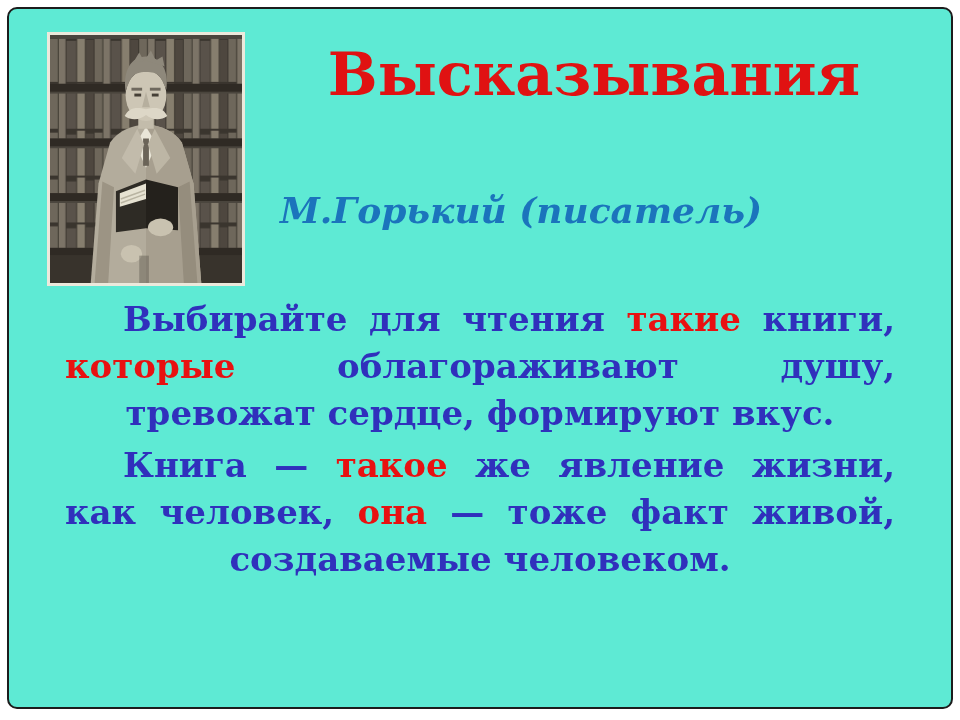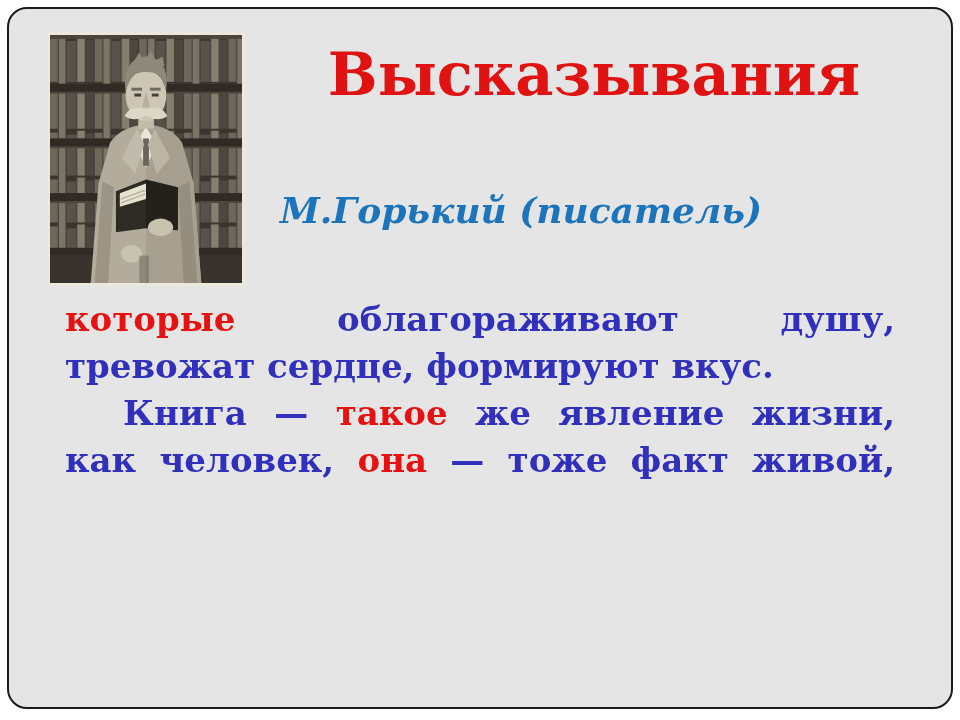--- a/index.html
+++ b/index.html
@@ -2,45 +2,45 @@
 <html><head>
 <meta charset="utf-8">
 <style>
   html,body{margin:0;padding:0;background:#ffffff;}
   .stage{
     position:relative;width:960px;height:720px;background:#ffffff;overflow:hidden;
     font-family:"DejaVu Serif","Liberation Serif",serif;
   }
   .slide{
     position:absolute;left:7px;top:7px;right:7px;bottom:11px;
-    background:#e5e5e5;border:2px solid #1c1c1c;border-radius:20px;
+    background:#5eead4;border:2px solid #1c1c1c;border-radius:10px;
   }
   .portrait{
     position:absolute;left:38px;top:23px;width:192px;height:248px;
     border:3px solid #ECE9DC;background:#575147;overflow:hidden;
   }
   .portrait svg{display:block;width:100%;height:100%;}
   .title{
     position:absolute;left:252px;top:34px;right:24px;margin:0;
     text-align:center;font-size:59px;line-height:64px;font-weight:bold;
     color:#E01212;letter-spacing:0px;white-space:nowrap;
   }
   .subtitle{
     position:absolute;left:252px;top:180px;width:520px;
     text-align:center;font-size:36px;font-weight:bold;font-style:italic;
     color:#1B74BC;white-space:nowrap;
   }
   .body{
     position:absolute;left:56px;right:56px;top:287px;
     font-size:34px;line-height:47px;font-weight:bold;color:#3030BC;
   }
-  .line{display:block;}
+  .line{display:block;text-align:center;}
   .line.justify{text-align:justify;text-align-last:justify;}
   .line.indent{padding-left:58px;}
-  .para2{}
+  .para2{margin-top:5px;}
   .hl{color:#E81111;}
 </style>
 </head>
 <body>
 
 <div class="stage">
   <div class="slide">
 
     <div class="portrait">
       <svg viewBox="0 0 198 254" xmlns="http://www.w3.org/2000/svg" preserveAspectRatio="none">
@@ -103,23 +103,25 @@
         <path d="M144,150 L152,254 L138,254 L132,156 Z" fill="#958d7d"></path>
       </svg>
     </div>
 
     <h1 class="title">Высказывания</h1>
 
     <div class="subtitle">М.Горький (писатель)</div>
 
     <div class="body">
       <div class="para">
+        <div class="line justify indent"><span>Выбирайте для чтения </span><span class="hl">такие</span><span> книги,</span></div>
         <div class="line justify"><span class="hl">которые</span><span> облагораживают душу,</span></div>
         <div class="line"><span>тревожат сердце, формируют вкус.</span></div>
       </div>
       <div class="para para2">
         <div class="line justify indent"><span>Книга — </span><span class="hl">такое</span><span> же явление жизни,</span></div>
         <div class="line justify"><span>как человек, </span><span class="hl">она</span><span> — тоже факт живой,</span></div>
+        <div class="line"><span>создаваемые человеком.</span></div>
       </div>
     </div>
 
   </div>
 </div>
 
 </body></html>

